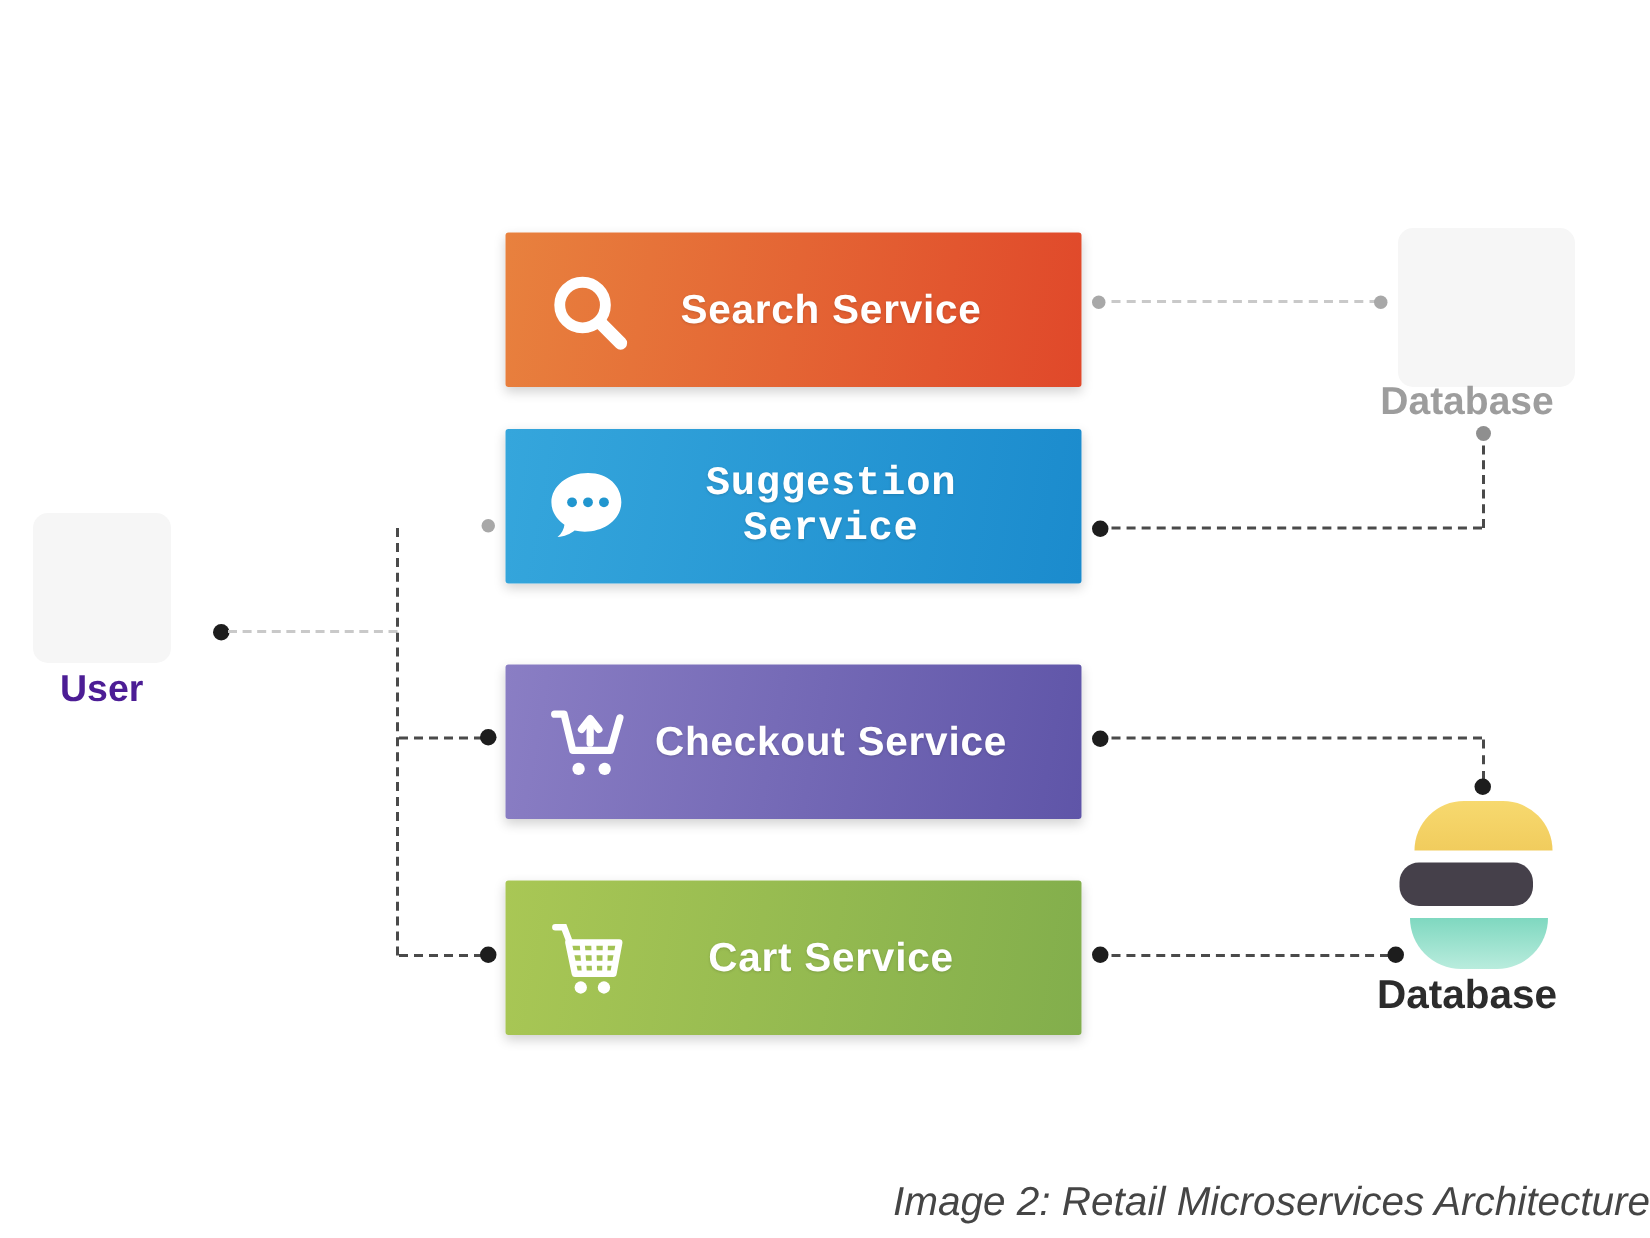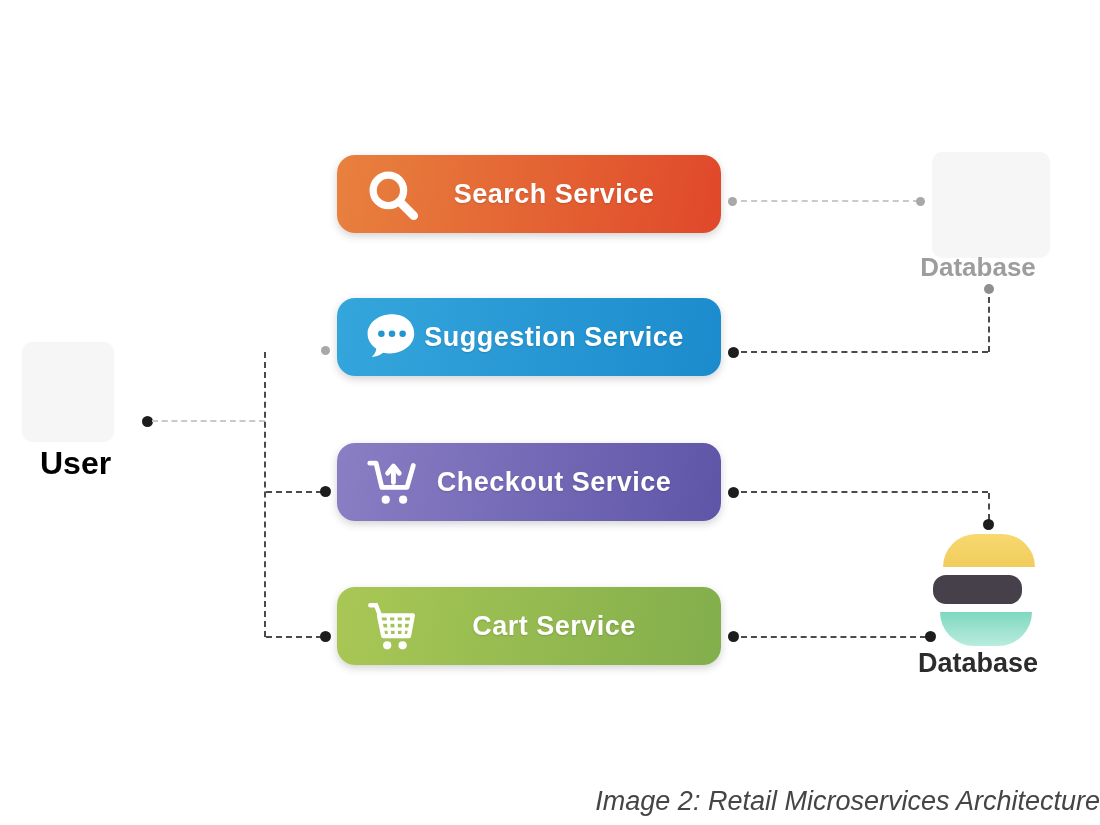--- a/index.html
+++ b/index.html
@@ -2,43 +2,43 @@
 <html><head>
 <meta charset="utf-8">
 <style>
   html,body{margin:0;padding:0;background:#ffffff;}
   #stage{
     position:relative;width:1100px;height:825px;background:#ffffff;
     font-family:"Liberation Sans",sans-serif;overflow:hidden;
   }
   
   .service-box{
-    position:absolute;left:337px;width:384px;height:78px;
-    border-radius:18px;display:flex;align-items:center;
+    position:absolute;left:337px;width:384px;height:103px;
+    border-radius:2px;display:flex;align-items:center;
     box-shadow:0 3px 8px rgba(0,0,0,0.18);
   }
   .service-box .icon-wrap{
     width:58px;height:58px;margin-left:26px;flex:0 0 auto;
     display:flex;align-items:center;justify-content:center;
   }
   .service-box .icon-wrap svg{width:100%;height:100%;}
   .service-label{
     flex:1;text-align:center;color:#ffffff;font-size:27px;font-weight:700;
     letter-spacing:.5px;padding-right:34px;
     text-shadow:0 1px 2px rgba(0,0,0,0.15);
   }
   
   .hline{position:absolute;height:0;border-top:2px dashed #4a4a4a;}
   .vline{position:absolute;width:0;border-left:2px dashed #4a4a4a;}
   .faint{border-color:#c9c9c9;}
   .dot{position:absolute;border-radius:50%;background:#1d1d1d;width:11px;height:11px;}
   .dot.gray{background:#a8a8a8;}
   .dot.dim{background:#8f8f8f;}
   
-  .side-label{position:absolute;font-weight:700;color:#000000;font-size:32px;}
+  .side-label{position:absolute;font-weight:700;color:#4c1d95;font-size:25px;}
   .db-label-top{position:absolute;left:903px;top:252px;width:150px;text-align:center;
     font-size:26px;font-weight:600;color:#9d9d9d;}
   .db-label-bottom{position:absolute;left:903px;top:648px;width:150px;text-align:center;
     font-size:27px;font-weight:600;color:#2c2c2c;}
   .group-label{position:absolute;left:337px;top:702px;width:384px;text-align:center;
     font-size:26px;font-weight:700;color:#363636;}
   .caption{position:absolute;left:0;top:786px;width:1100px;text-align:right;
     font-size:27px;font-style:italic;color:#454545;}
   
   .db-top{position:absolute;left:943px;top:534px;width:92px;height:33px;
@@ -72,21 +72,21 @@
   <div class="service-box" style="top: 155px; background: linear-gradient(100deg, rgb(232, 129, 62), rgb(224, 72, 42));">
     <span class="icon-wrap">
       <svg viewBox="0 0 24 24" fill="none" stroke="#ffffff">
         <circle cx="10.5" cy="10.5" r="6.3" stroke-width="3"></circle>
         <line x1="15.3" y1="15.3" x2="21" y2="21" stroke-width="3.6" stroke-linecap="round"></line>
       </svg>
     </span>
     <span class="service-label">Search Service</span>
   </div>
 
-  <div class="service-box" style="top: 298px; background: linear-gradient(100deg, rgb(53, 166, 220), rgb(27, 139, 205));">
+  <div class="service-box" style="top: 286px; background: linear-gradient(100deg, rgb(53, 166, 220), rgb(27, 139, 205)); font-family: Liberation Mono, monospace;">
     <span class="icon-wrap">
       <svg viewBox="0 0 24 24">
         <path d="M12 2.6c-5.6 0-10.1 3.6-10.1 8.1 0 2.5 1.4 4.7 3.6 6.2-.1 1.1-.7 2.4-1.9 3.4 1.9-.1 3.6-.9 4.7-1.8.9.2 1.8.3 2.8.3 5.6 0 10.1-3.6 10.1-8.1S17.6 2.6 12 2.6z" fill="#ffffff"></path>
         <circle cx="7.6" cy="10.7" r="1.35" fill="#2196cf"></circle>
         <circle cx="12" cy="10.7" r="1.35" fill="#2196cf"></circle>
         <circle cx="16.4" cy="10.7" r="1.35" fill="#2196cf"></circle>
       </svg>
     </span>
     <span class="service-label">Suggestion Service</span>
   </div>

